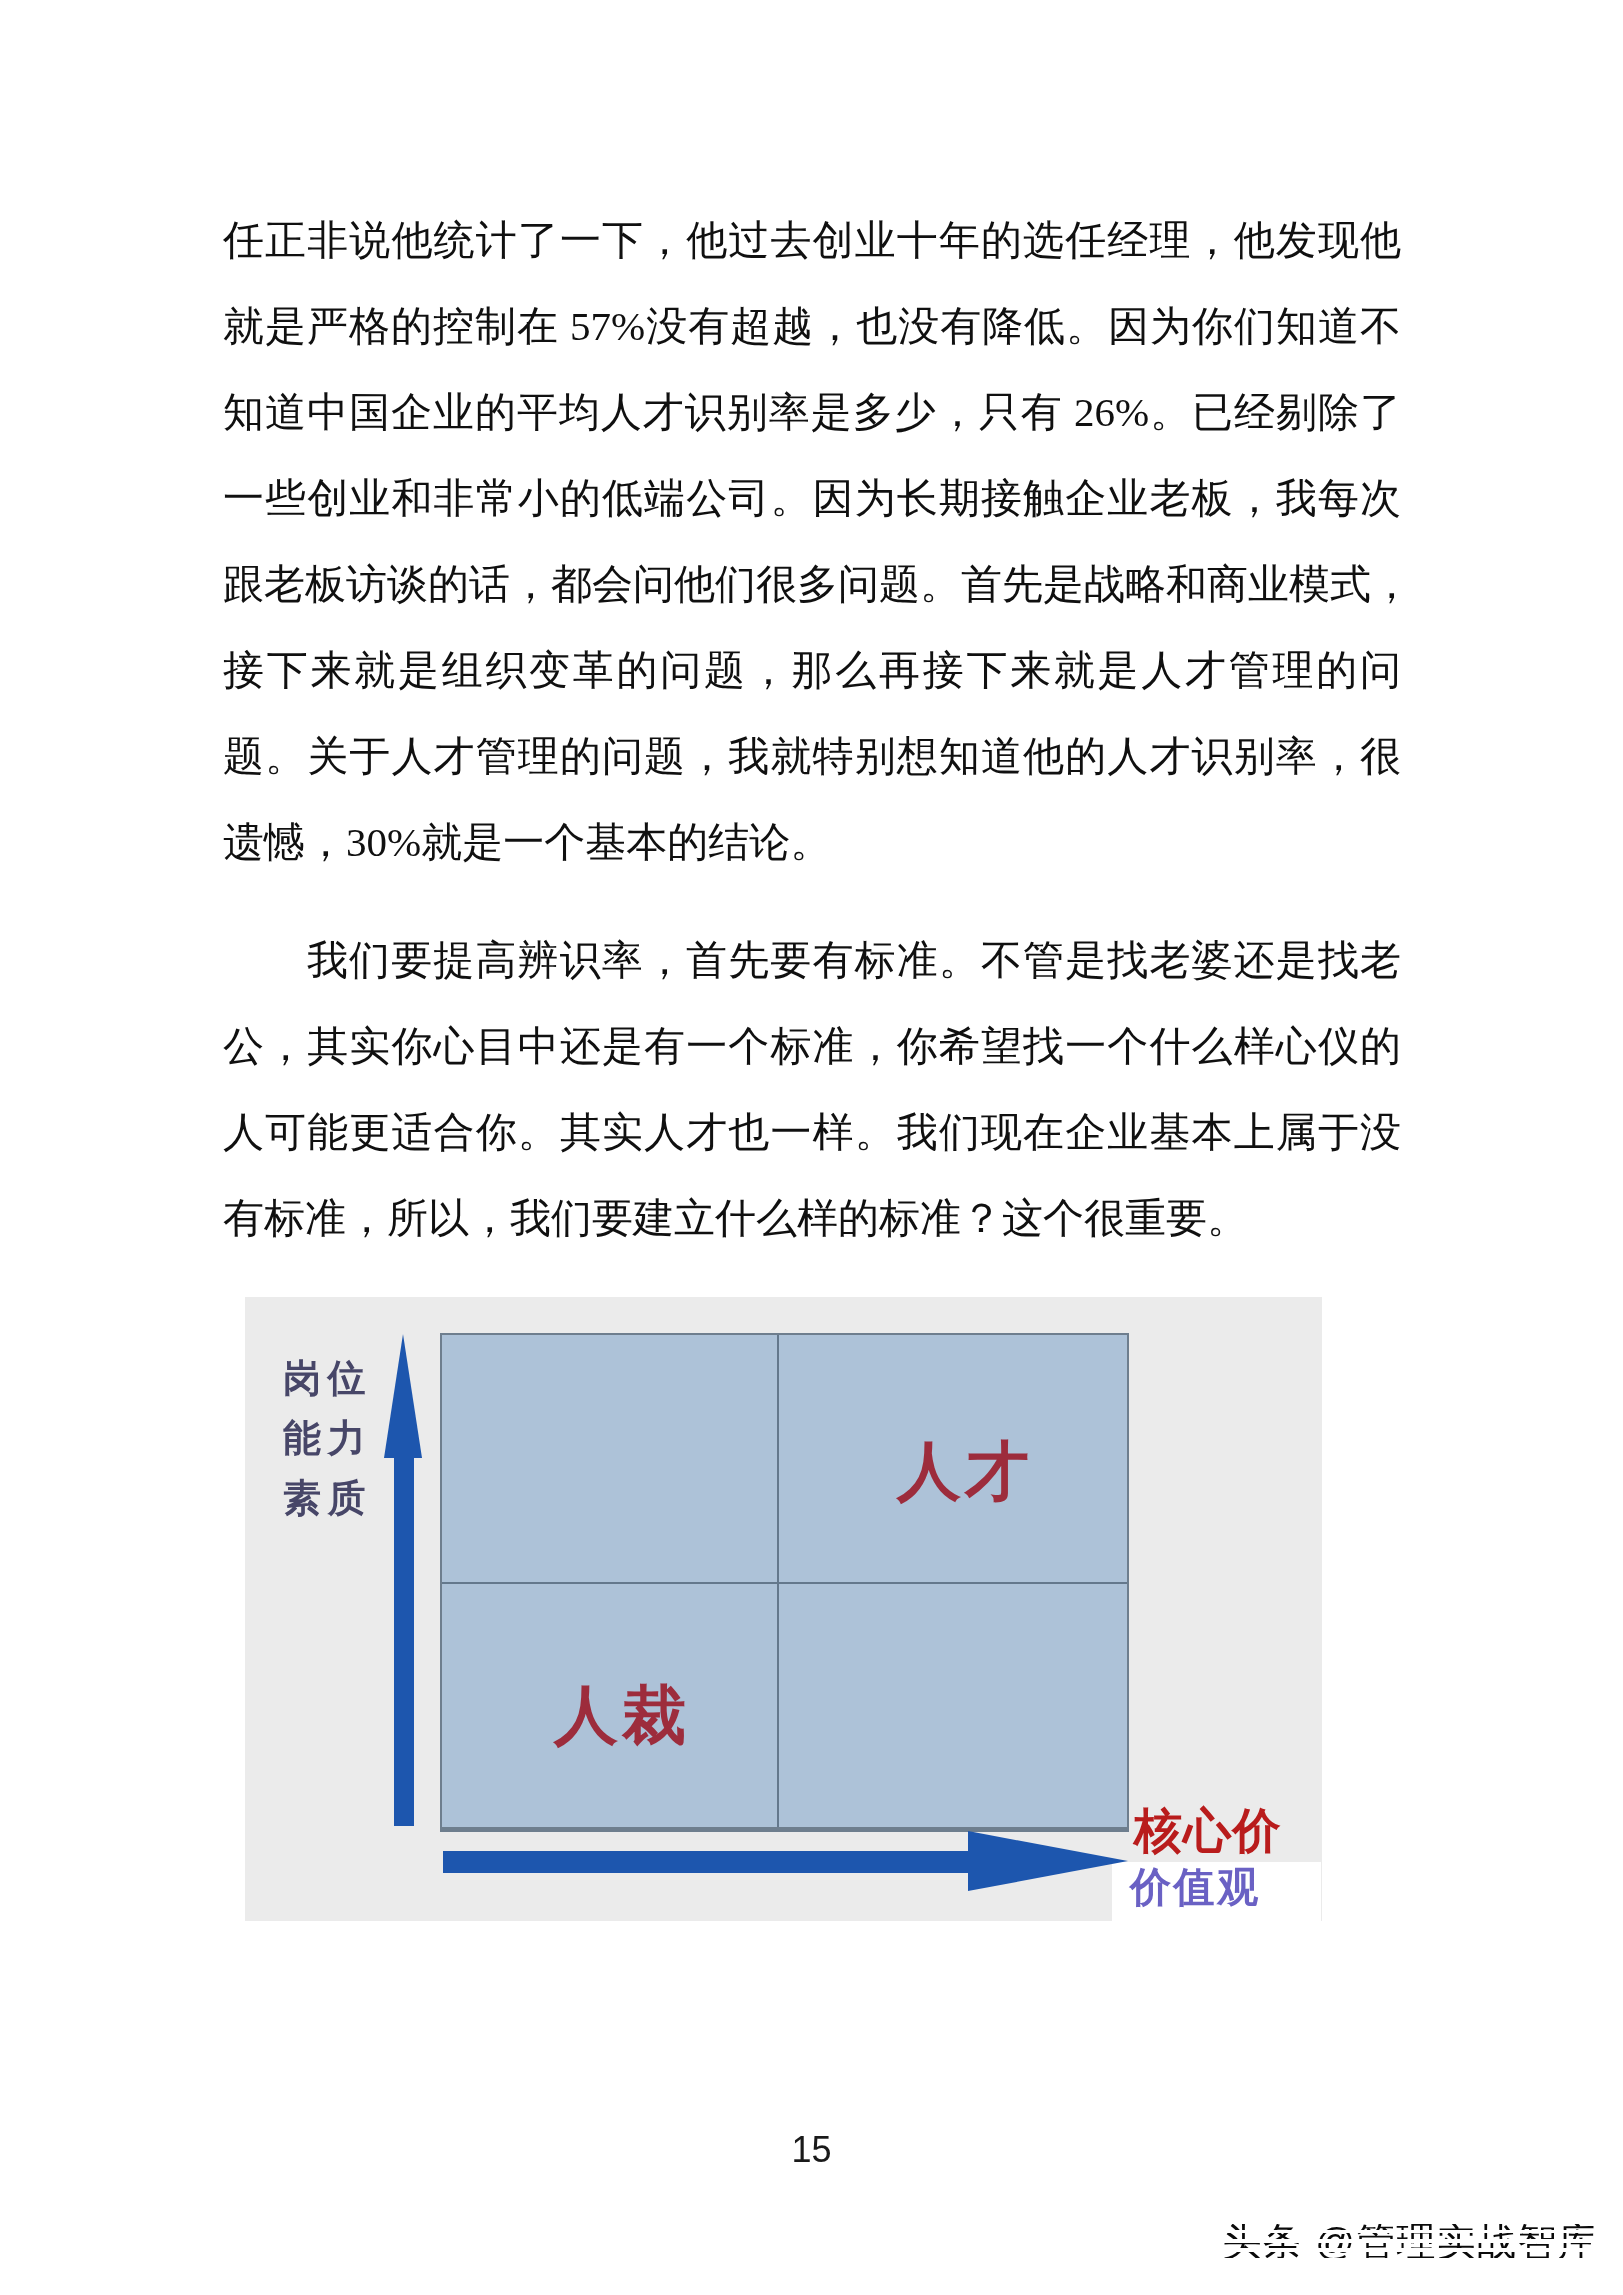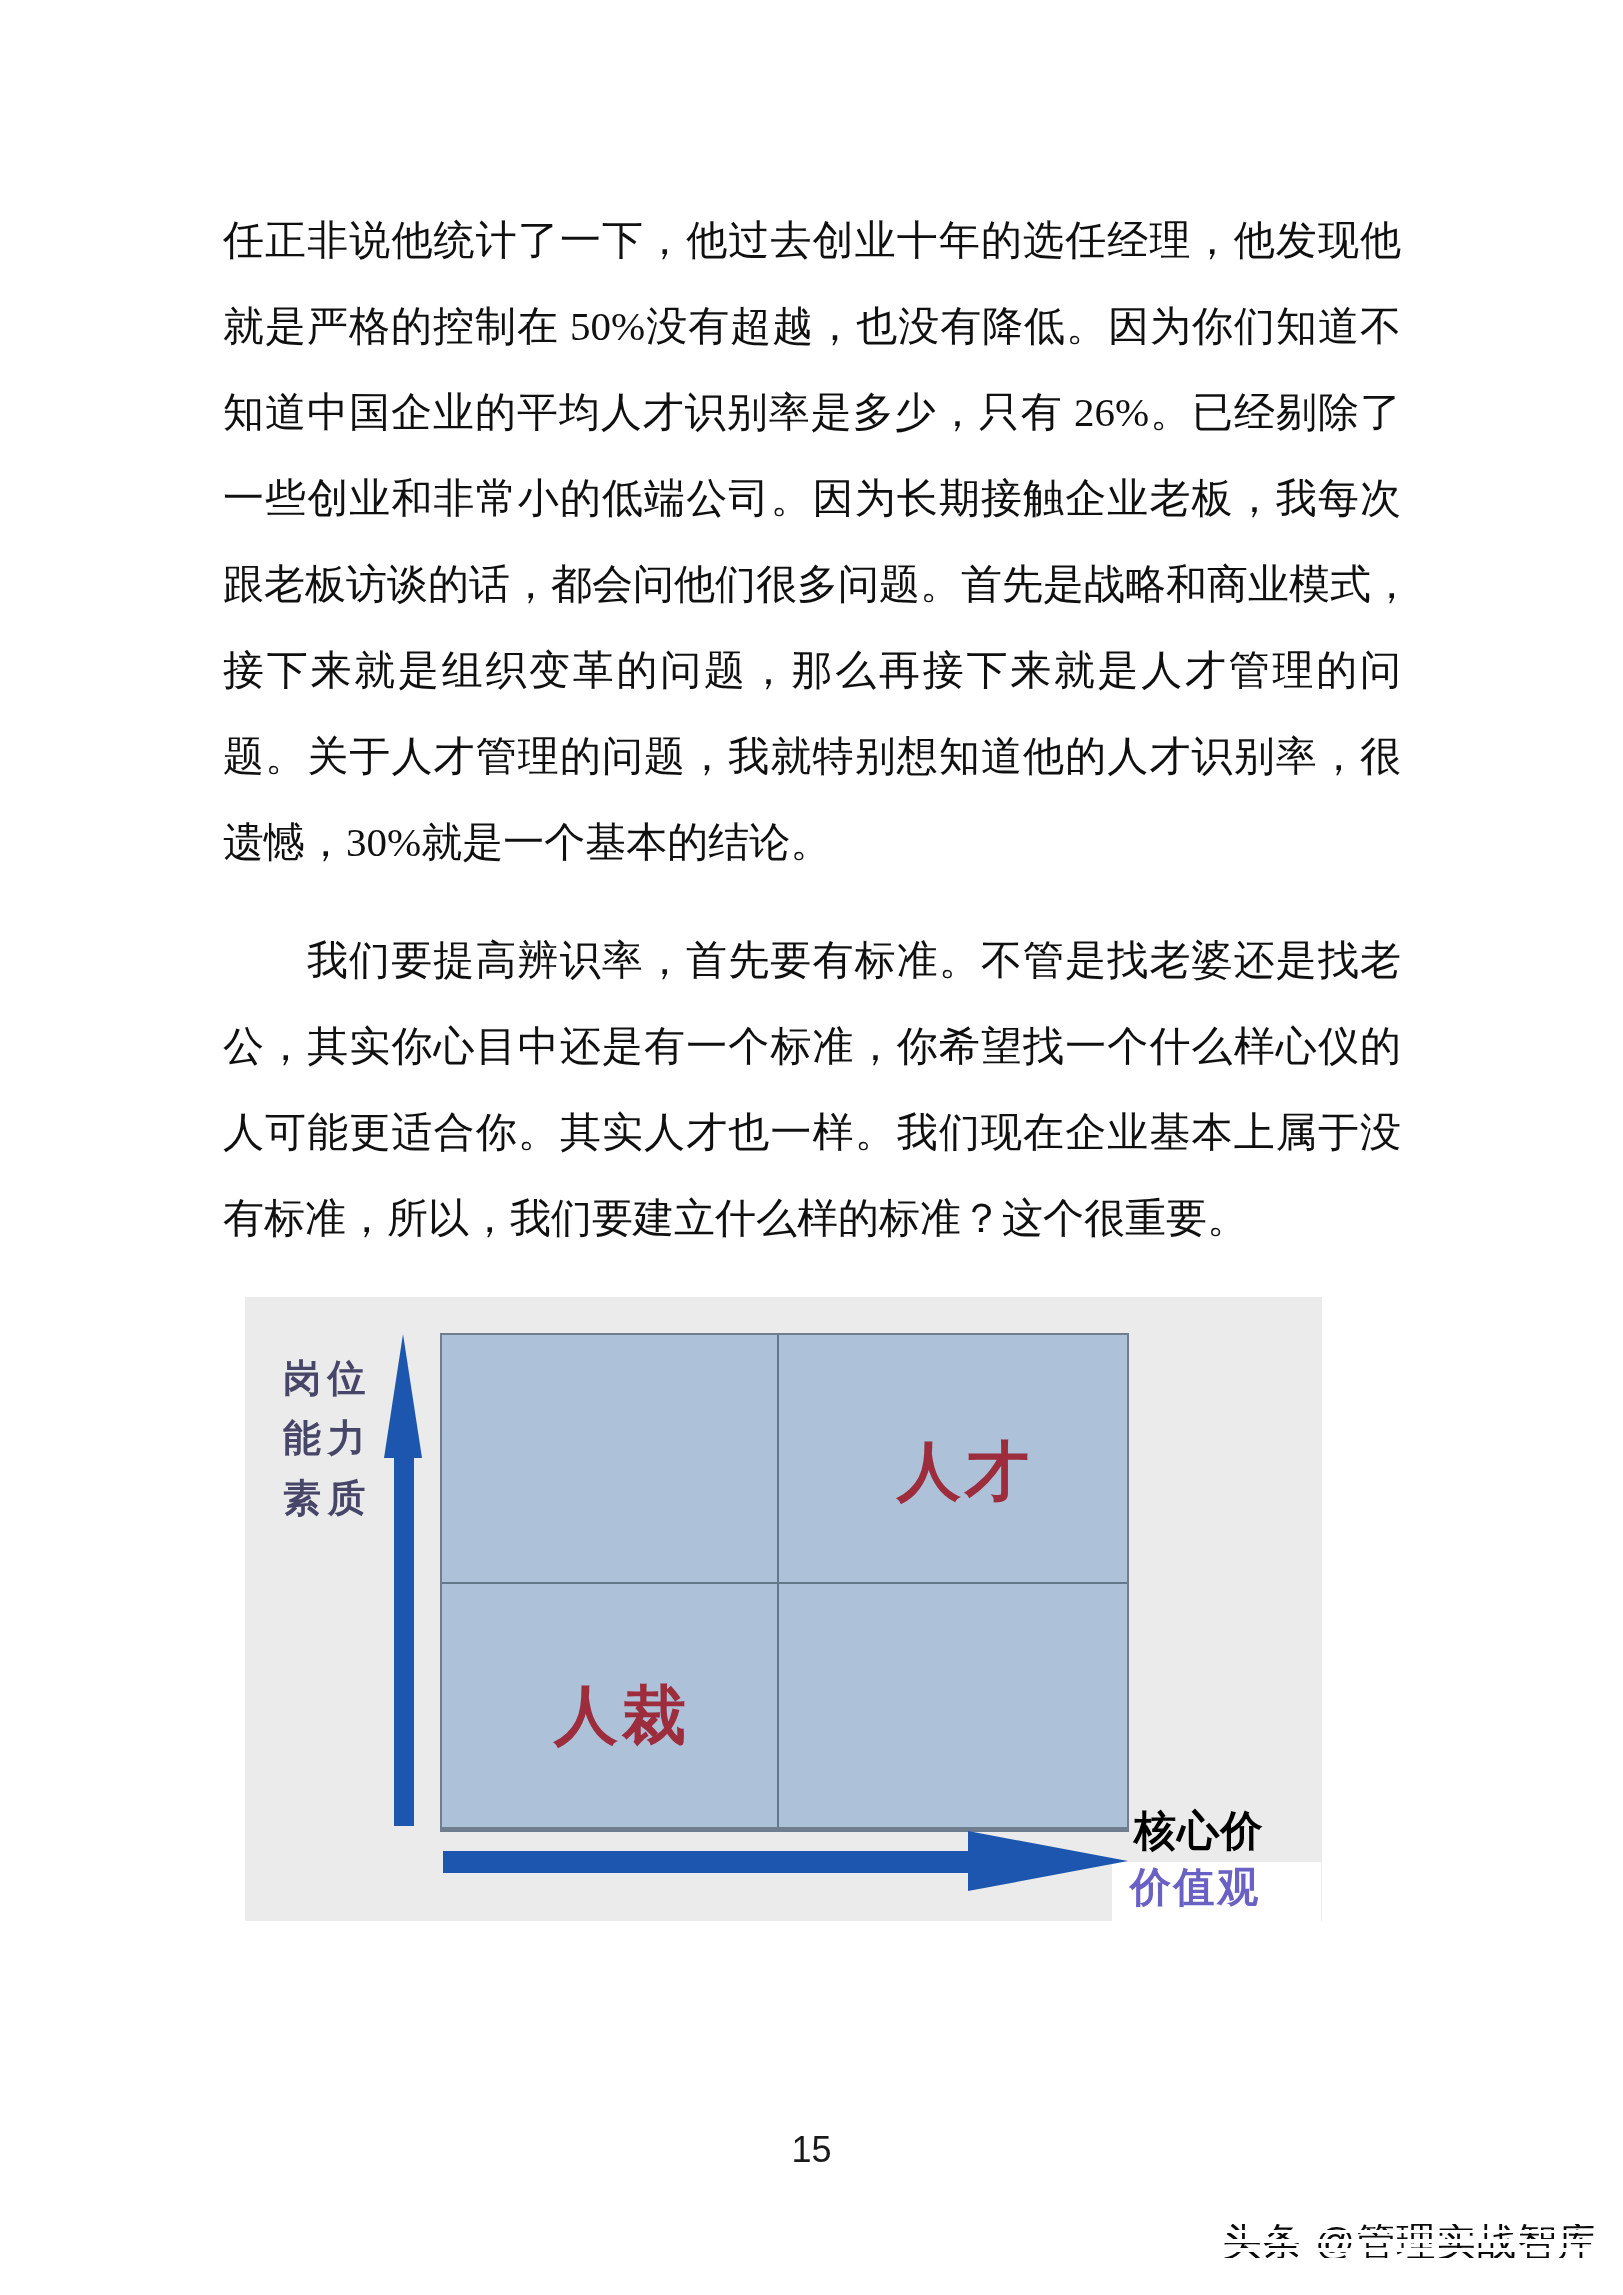--- a/index.html
+++ b/index.html
@@ -58,22 +58,22 @@
   }
   .ylabel{
     position:absolute;left:38px;top:51px;width:92px;z-index:3;
     font-size:38px;line-height:60px;letter-spacing:6.5px;
     color:#474668;font-family:"Liberation Sans", sans-serif;font-weight:700;
   }
   .ylabel span{display:block;}
   .white-patch{position:absolute;left:867px;top:565px;width:209px;height:62px;background:#ffffff;z-index:1;}
   .xlabel-top{
     position:absolute;left:889px;top:511px;z-index:3;
-    font-size:42px;line-height:45px;letter-spacing:1.3px;
-    color:#000000;font-family:"Liberation Sans", sans-serif;font-weight:600;
+    font-size:48px;line-height:45px;letter-spacing:1.3px;
+    color:#b91c1c;font-family:"Liberation Sans", sans-serif;font-weight:600;
   }
   .xlabel-bottom{
     position:absolute;left:885px;top:567px;z-index:3;
     font-size:41px;line-height:46px;letter-spacing:2.6px;
     color:#6a61c4;font-family:"Liberation Sans", sans-serif;font-weight:600;
   }
   
   .pageno{
     position:absolute;left:0;right:0;top:2129px;
     text-align:center;font-size:36px;color:#1a1a1a;
@@ -94,21 +94,21 @@
     }
   }
 </style>
 </head>
 <body>
 
 <div class="page">
 
   <div class="para para-1">
     <div class="tline">任正非说他统计了一下，他过去创业十年的选任经理，他发现他</div>
-    <div class="tline">就是严格的控制在 50%没有超越，也没有降低。因为你们知道不</div>
+    <div class="tline">就是严格的控制在 57%没有超越，也没有降低。因为你们知道不</div>
     <div class="tline">知道中国企业的平均人才识别率是多少，只有 26%。已经剔除了</div>
     <div class="tline">一些创业和非常小的低端公司。因为长期接触企业老板，我每次</div>
     <div class="tline">跟老板访谈的话，都会问他们很多问题。首先是战略和商业模式，</div>
     <div class="tline">接下来就是组织变革的问题，那么再接下来就是人才管理的问</div>
     <div class="tline">题。关于人才管理的问题，我就特别想知道他的人才识别率，很</div>
     <div class="tline last">遗憾，30%就是一个基本的结论。</div>
   </div>
 
   <div class="para para-2">
     <div class="tline indent">我们要提高辨识率，首先要有标准。不管是找老婆还是找老</div>

